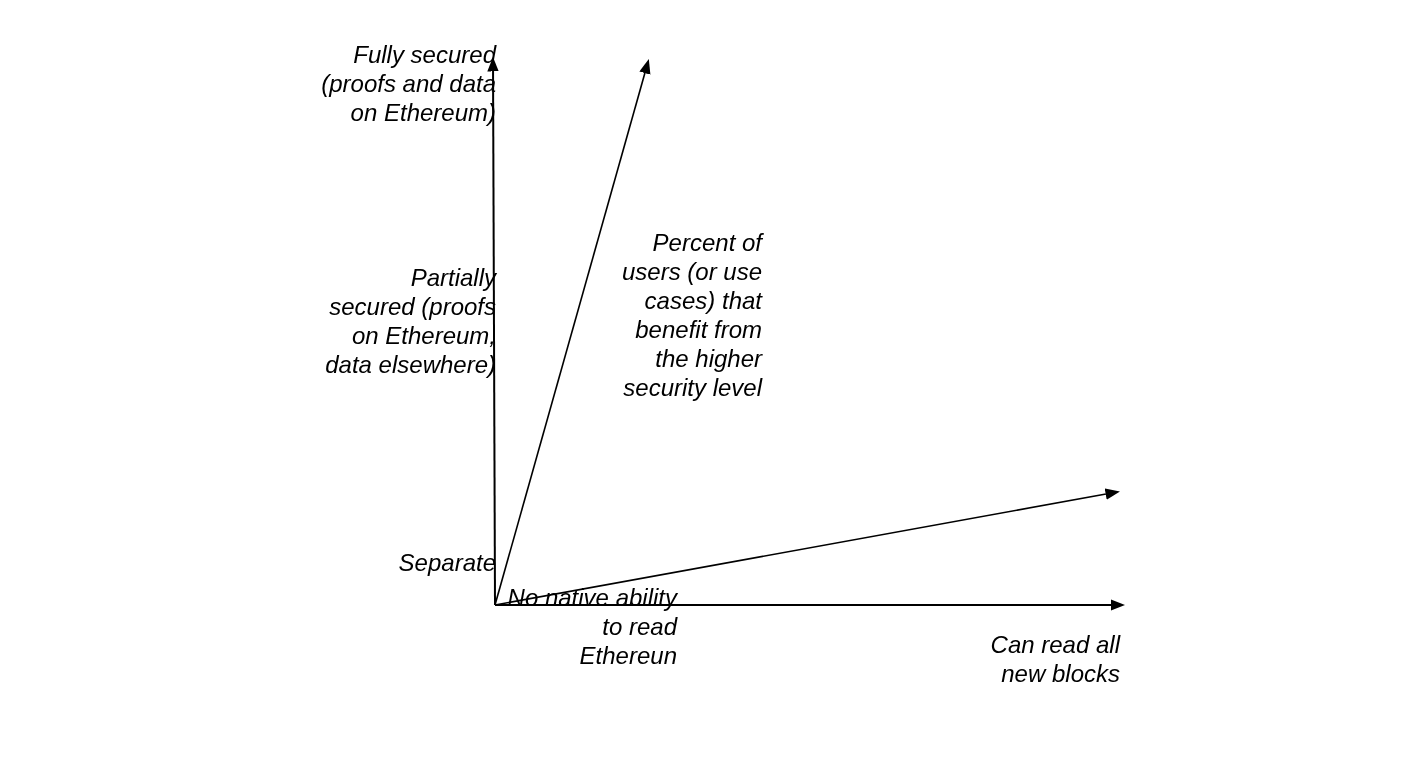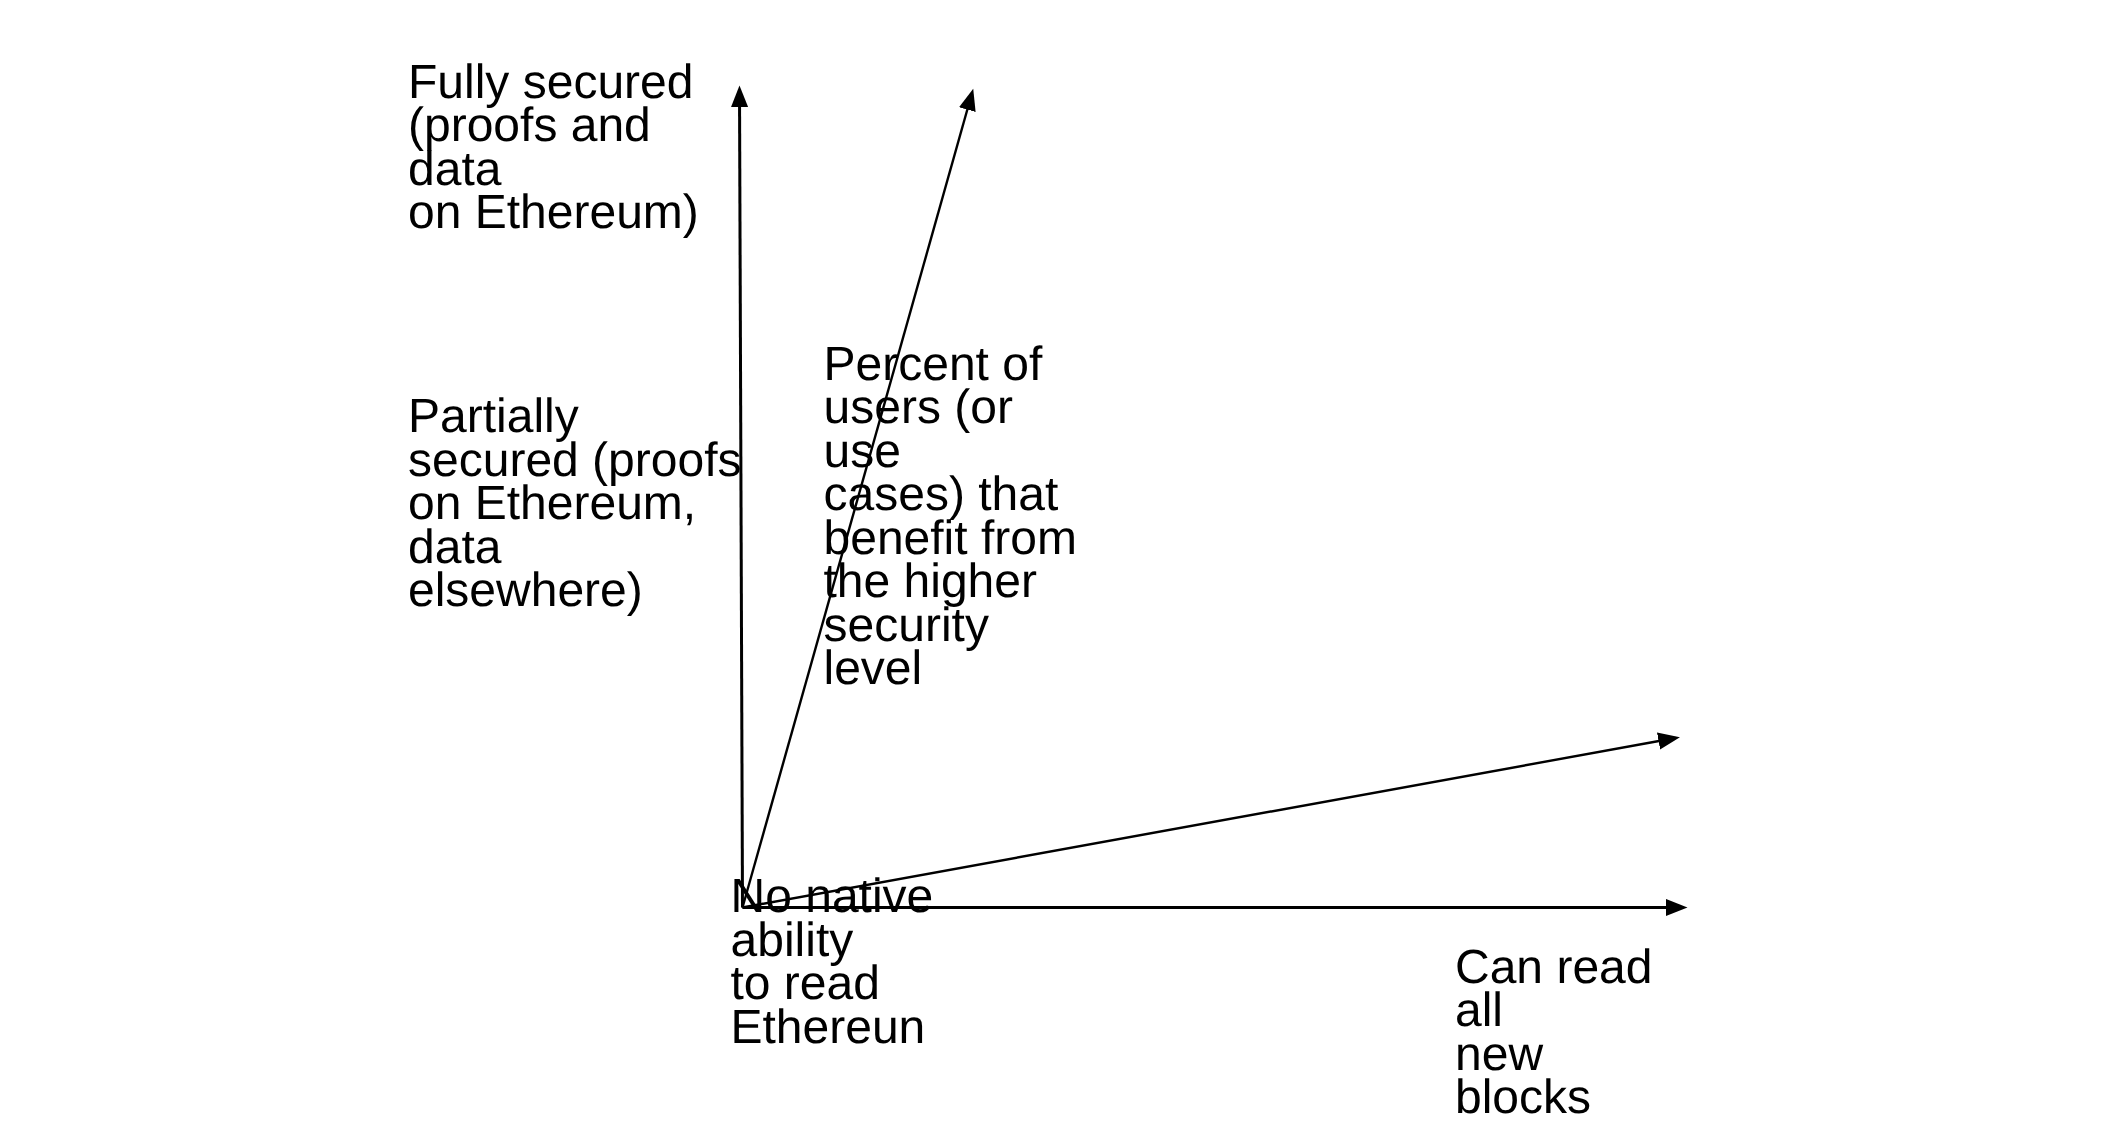--- a/index.html
+++ b/index.html
@@ -30,25 +30,26 @@
   .trend-line {
     stroke: var(--line-color, #000000);
     stroke-width: 1.6;
     fill: none;
   }
   .arrowhead-fill {
     fill: var(--line-color, #000000);
   }
   .label {
     position: absolute;
-    font-size: 32px;
+    font-size: 24px;
     line-height: 29px;
     color: var(--text-color, #000000);
-    text-align: left;
+    text-align: right;
     white-space: pre-line;
+    font-style: italic;
   }
 </style>
 </head>
 <body>
 
 <div class="canvas">
 
   <svg class="diagram-svg" viewBox="0 0 1406 765" xmlns="http://www.w3.org/2000/svg">
     <defs>
       <marker id="arrowhead" markerWidth="15" markerHeight="12" refX="11.5" refY="5.75" orient="auto" markerUnits="userSpaceOnUse">
@@ -63,22 +64,23 @@
 
   <div class="label" style="left:272px; top:40px; width:224px;">Fully secured
 (proofs and data
 on Ethereum)</div>
 
   <div class="label" style="left:272px; top:263px; width:224px;">Partially
 secured (proofs
 on Ethereum,
 data elsewhere)</div>
 
+  <div class="label" style="left:272px; top:548px; width:224px;">Separate</div>
 
-  <div class="label" style="left:549px; top:228px; width:180px;">Percent of
+  <div class="label" style="left:582px; top:228px; width:180px;">Percent of
 users (or use
 cases) that
 benefit from
 the higher
 security level</div>
 
 
   <div class="label" style="left:487px; top:583px; width:190px;">No native ability
 to read
 Ethereun</div>

